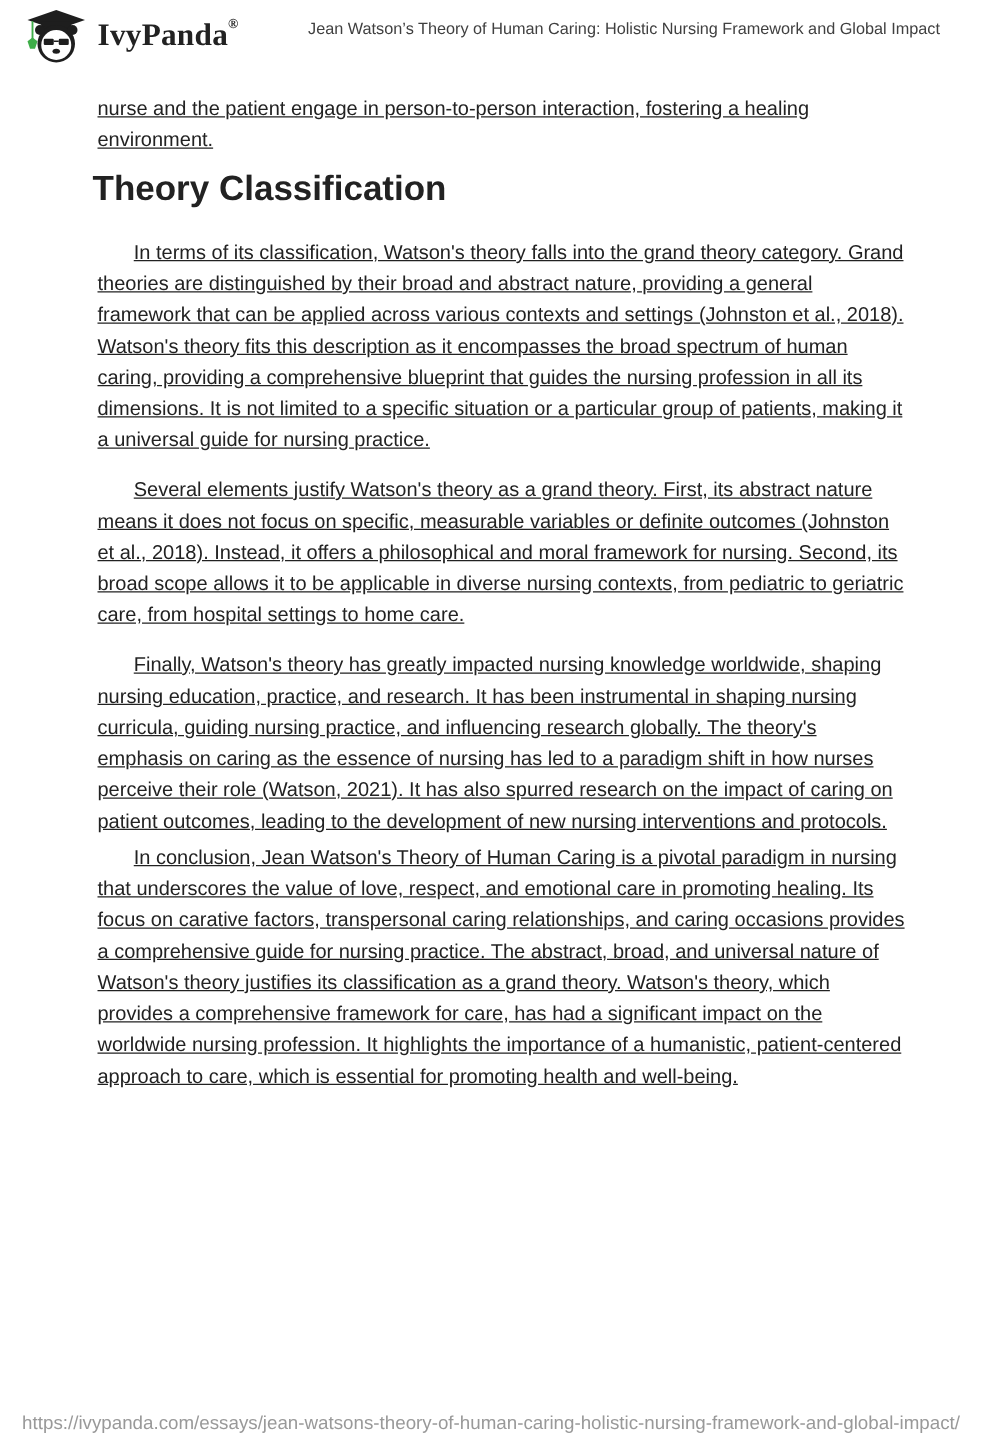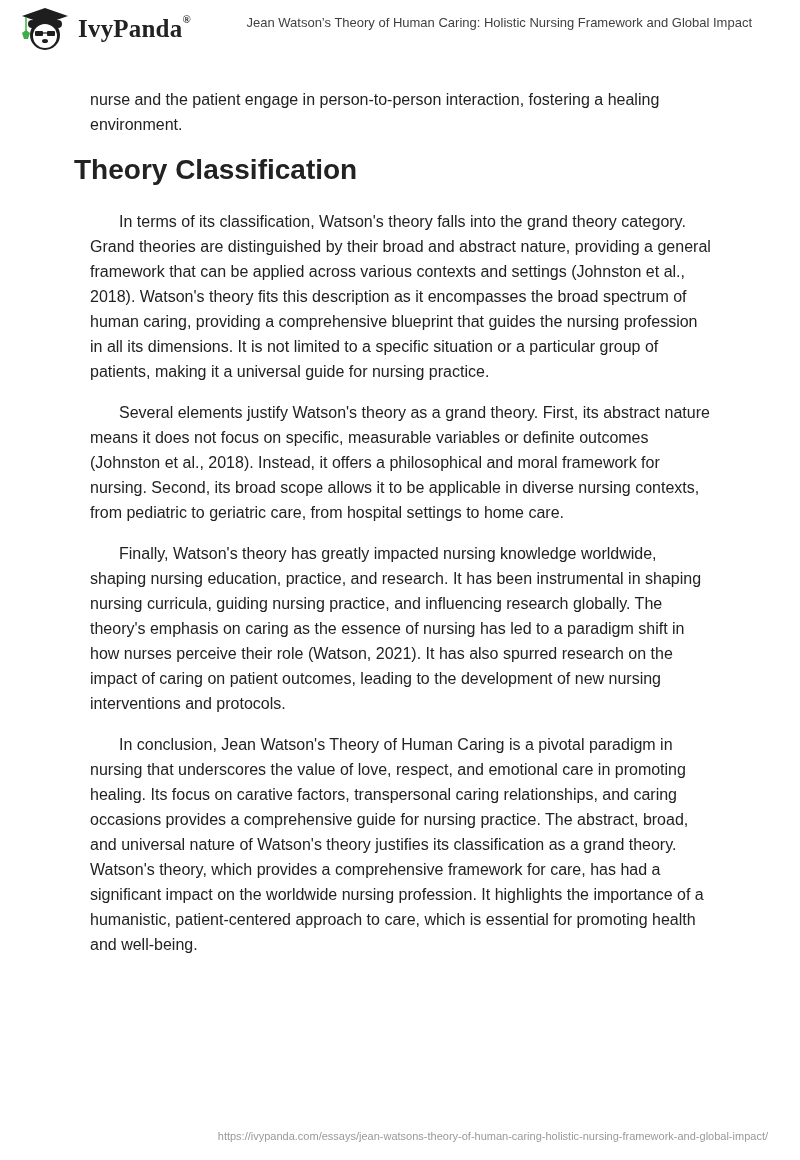--- a/index.html
+++ b/index.html
@@ -4,24 +4,24 @@
 <style>
   html, body { margin: 0; padding: 0; background: #ffffff; }
   body { width: 800px; height: 1160px; position: relative; overflow: hidden; font-family: "Liberation Sans", sans-serif; color: #222222; }
   .header { position: absolute; left: 0; top: 0; width: 800px; height: 56px; }
   .logo { position: absolute; left: 18px; top: 6px; display: flex; align-items: center; }
   .logo svg { display: block; }
   .logo-text { font-family: "Liberation Serif", serif; font-weight: bold; font-size: 25px; color: #222; margin-left: 6px; letter-spacing: 0.2px; }
   .logo-text sup { font-size: 11px; vertical-align: top; position: relative; top: -2px; }
   .doc-title { position: absolute; right: 48px; top: 15px; font-size: 13px; color: #404040; white-space: nowrap; }
   .content { position: absolute; left: 74px; top: 71px; width: 654px; }
-  p { margin: 16px; font-size: 16px; line-height: 25px; color: #222; }
+  p { margin: 4px; font-size: 16px; line-height: 25px; color: #222; text-decoration: underline; }
   p.indent { text-indent: 29px; }
   h2 { margin: 0; font-size: 28px; font-weight: bold; color: #222; }
-  .footer-url { position: absolute; right: 32px; top: 1130px; font-size: 11px; color: #999999; white-space: nowrap; text-align: center; }
+  .footer-url { position: absolute; right: 32px; top: 1130px; font-size: 15px; color: #999999; white-space: nowrap; text-align: center; }
 </style>
 </head>
 <body>
 
 <div class="header">
   <div class="logo">
     <svg width="54" height="46" viewBox="0 0 54 46">
       <polygon points="4,10 27,2 50,10 27,18" fill="#1e1e1e"></polygon>
       <rect x="15" y="11" width="24" height="7" fill="#1e1e1e"></rect>
       <line x1="8" y1="11" x2="8" y2="26" stroke="#3fae49" stroke-width="1.5"></line>

